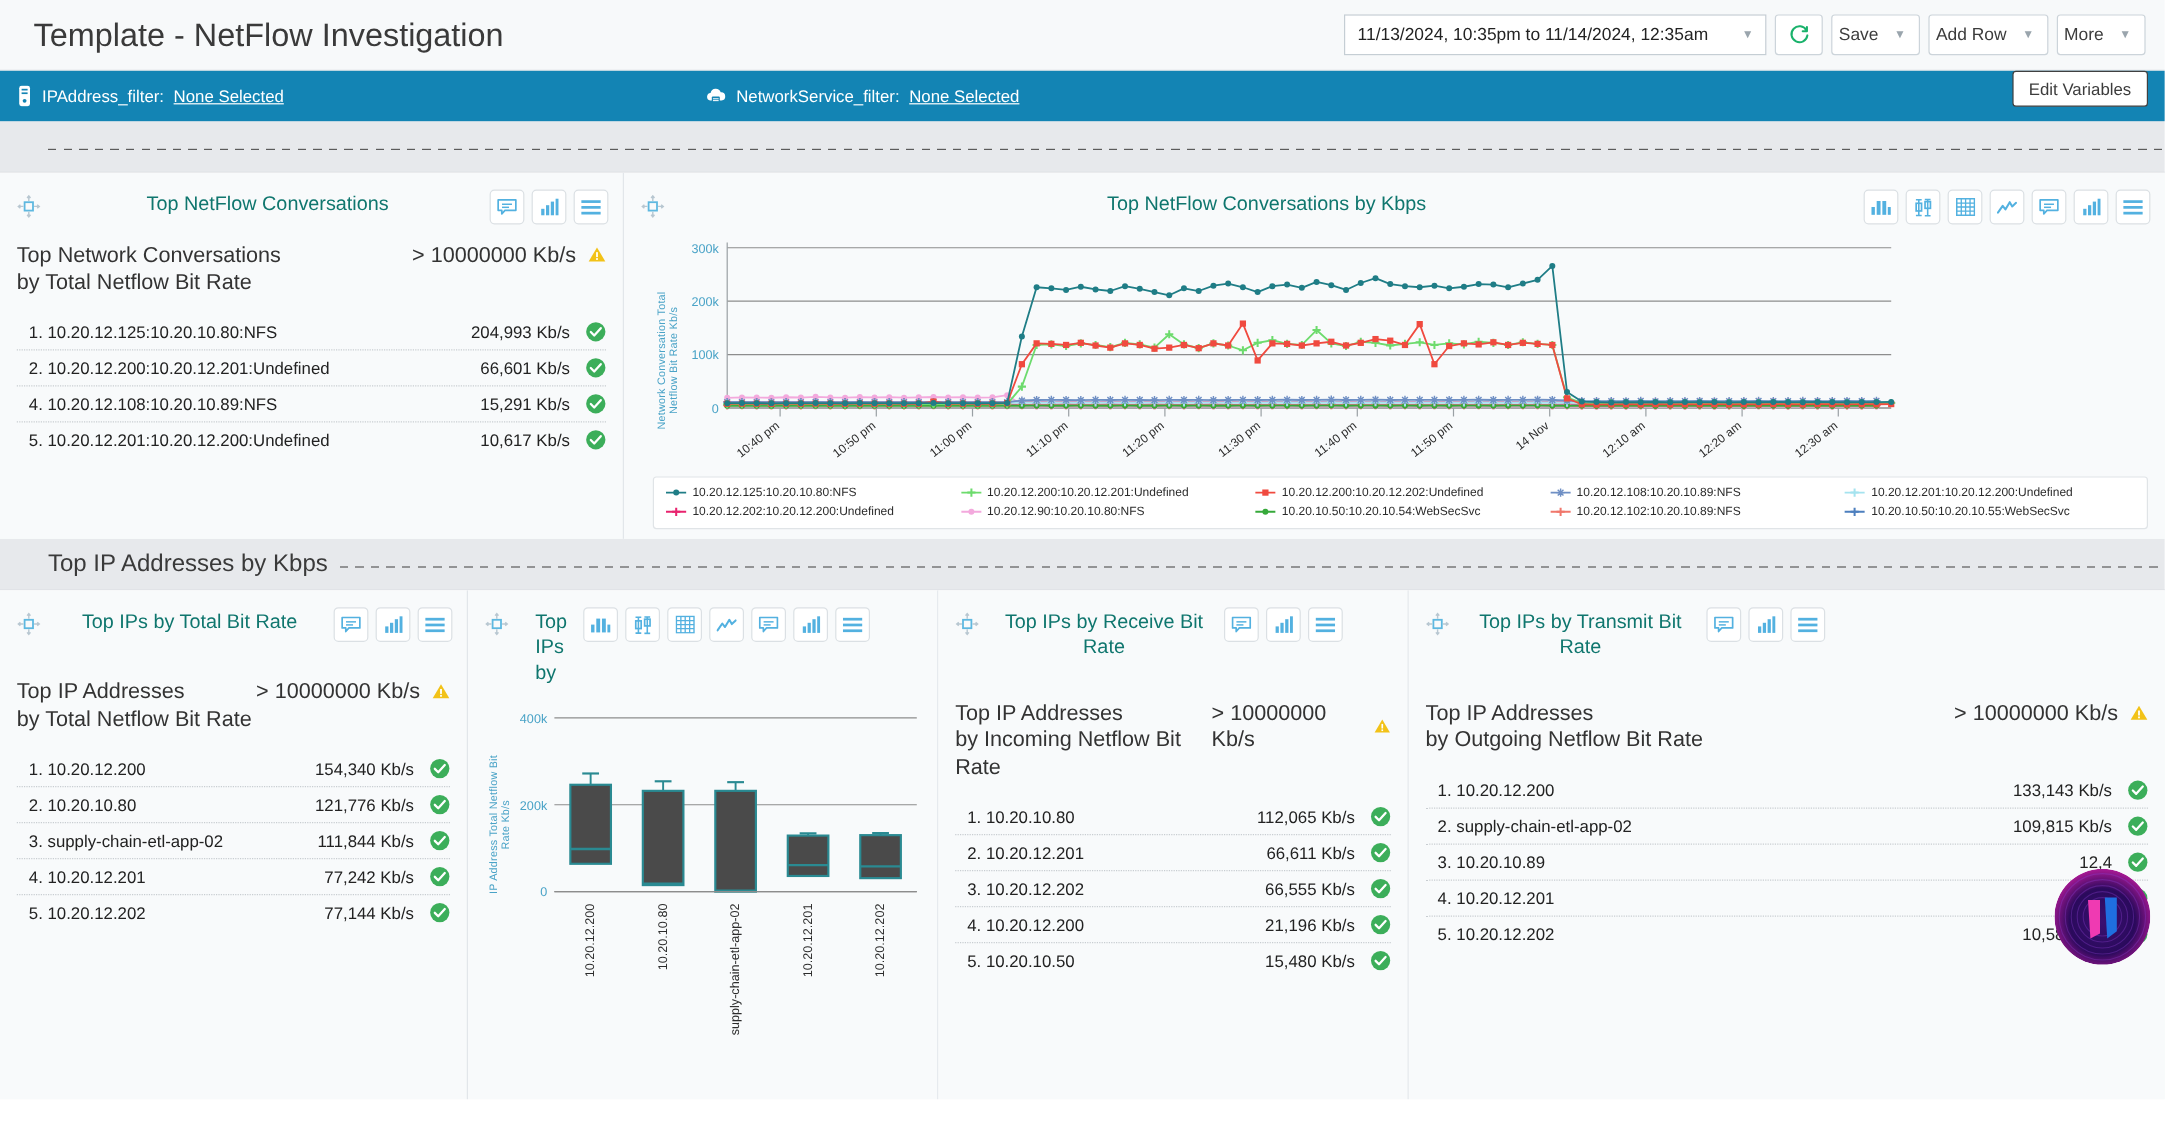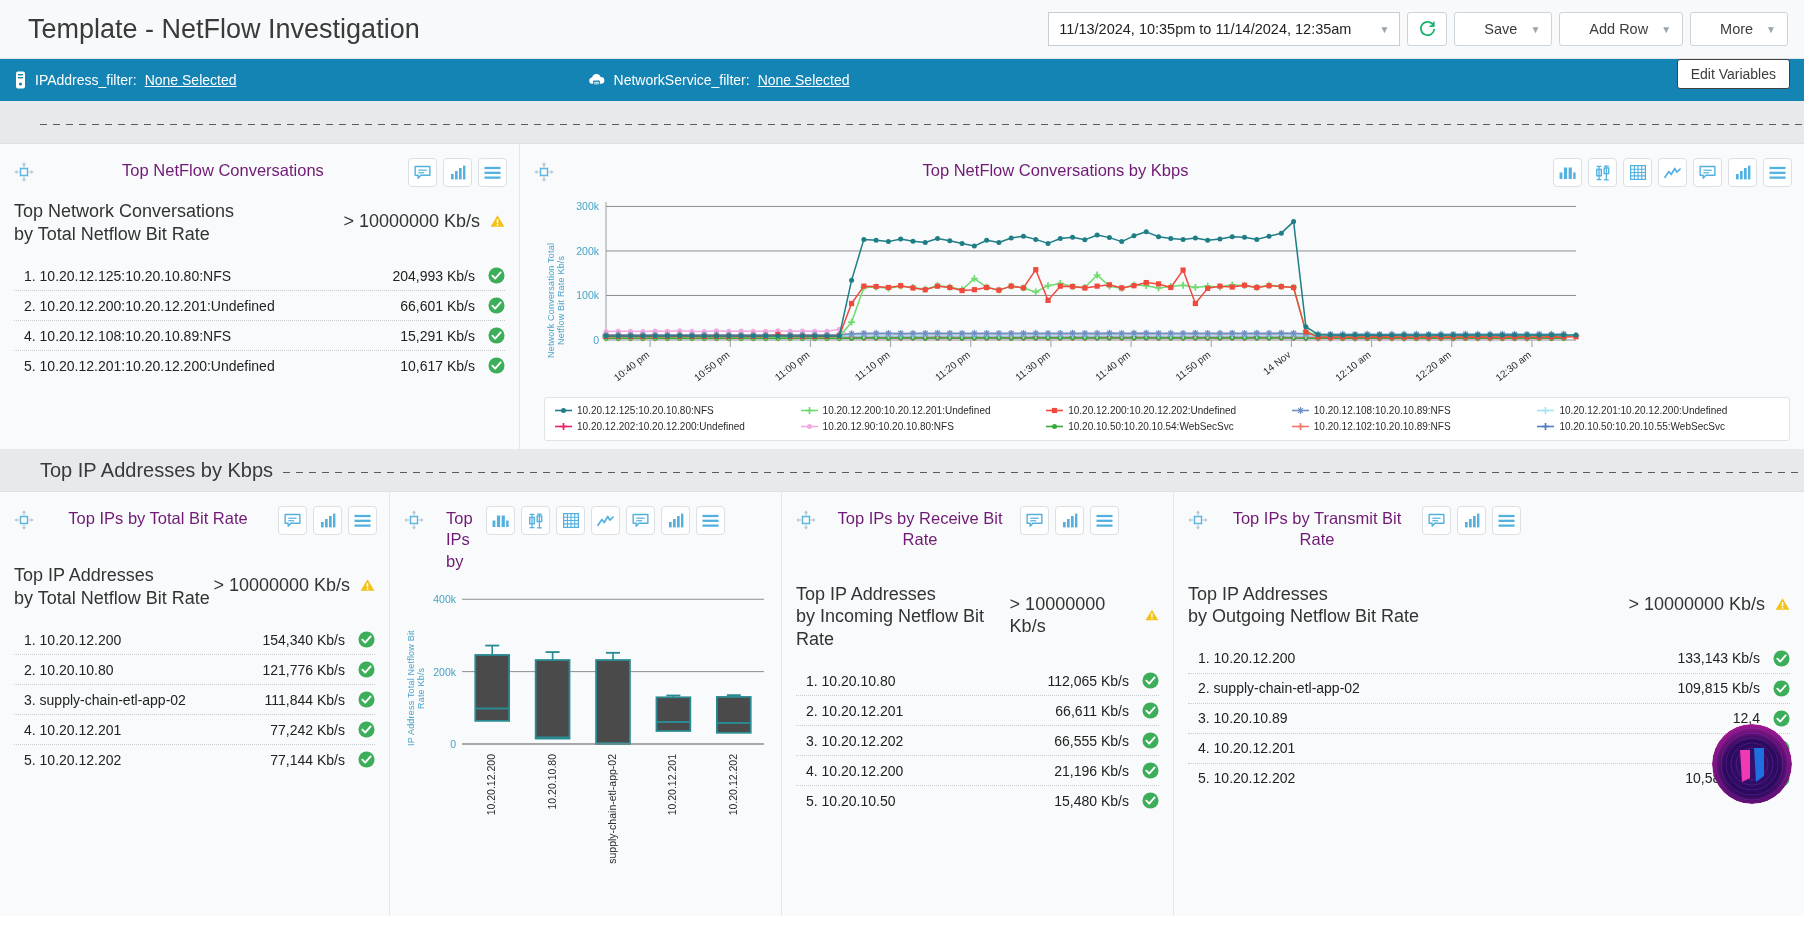--- a/index.html
+++ b/index.html
@@ -31,21 +31,21 @@
   .timepicker .caret { margin-left:auto; color:#9aa5ad; font-size:10px; }
 
   .btn-ghost {
     height:34px; background:#fff; border:1px solid #ccd4da; border-radius:3px;
     display:flex; align-items:center; justify-content:center;
     font-size:14.5px; color:#3c3c3c; padding:0 13px; cursor:pointer;
     white-space:nowrap;
   }
   .btn-refresh { width:40px; padding:0; }
   .btn-refresh svg { display:block; }
-  .btn-split { display:flex; align-items:center; gap:13px; padding:0 11px 0 29px; }
+  .btn-split { display:flex; align-items:center; gap:13px; padding:0 11px 0 5px; }
   .btn-split .caret { color:#9aa5ad; font-size:10px; }
 
   
   .filterbar {
     height:42px; background:#1384b4;
     display:flex; padding:0 14px 0 14px;
     color:#fff; font-size:14px; position:relative;
   }
   .filter-item { display:flex; align-items:center; gap:8px; }
   .filter-item.second { margin-left:350px; }
@@ -74,40 +74,40 @@
   .panel {
     position:relative; background:#f8fafb;
     border-right:1px solid #e2e6ea;
     display:flex; flex-direction:column;
   }
   .panel:last-child { border-right:none; }
 
   .panel-head { display:flex; align-items:flex-start; padding:14px 12px 4px 12px; position:relative; min-height:44px; }
   .move-handle { width:26px; flex:0 0 26px; padding-top:4px; }
   .panel-title {
-    flex:1; text-align:center; font-size:16.5px; color:#701a75;
+    flex:1; text-align:center; font-size:16.5px; color:#0f766e;
     line-height:1.3; padding:2px 6px 0 6px;
   }
   .panel-title.narrow { text-align:left; padding-left:18px; font-size:16.5px; }
   .icon-group { display:flex; gap:6px; align-items:center; flex:0 0 auto; }
   .icon-btn {
     width:29px; height:29px; border:1px solid #dbe0e4; border-radius:4px;
     background:#fff; display:flex; align-items:center; justify-content:center;
     cursor:pointer;
   }
   .icon-btn svg { display:block; }
 
   
   .list-body { padding:8px 14px 10px 14px; }
   .list-caption {
     display:flex; align-items:flex-start; font-size:18px; color:#333;
     line-height:1.25; margin-bottom:16px;
   }
   .list-caption .lc-left { white-space:pre-line; }
-  .list-caption .lc-right { margin-left:auto; display:flex; align-items:center; gap:10px;margin-top:10px; }
+  .list-caption .lc-right { margin-left:auto; display:flex; align-items:center; gap:10px; }
   .list-rows { }
   .list-row {
     display:flex; align-items:center; font-size:14px; color:#222;
     padding:6px 0 6px 10px;
     border-bottom:1px dotted #c8cdd1;
     justify-content:center;
   }
   .list-row:last-child { border-bottom:none; }
   .lr-name { flex:1; }
   .lr-val { margin-right:12px; white-space:nowrap; }

